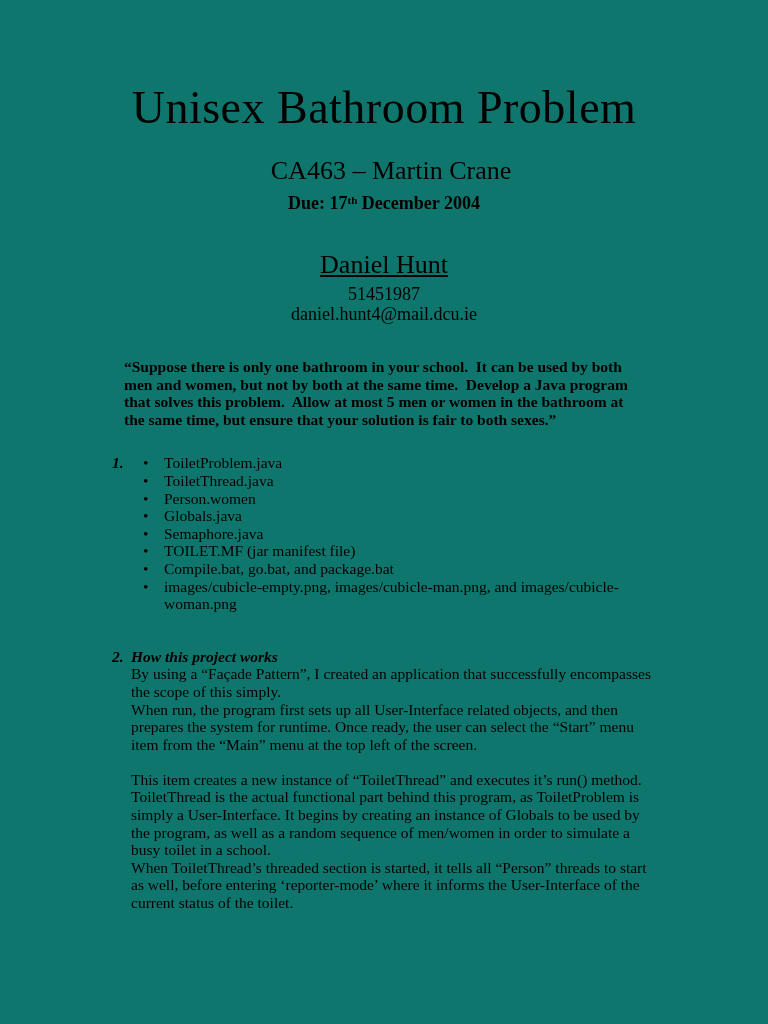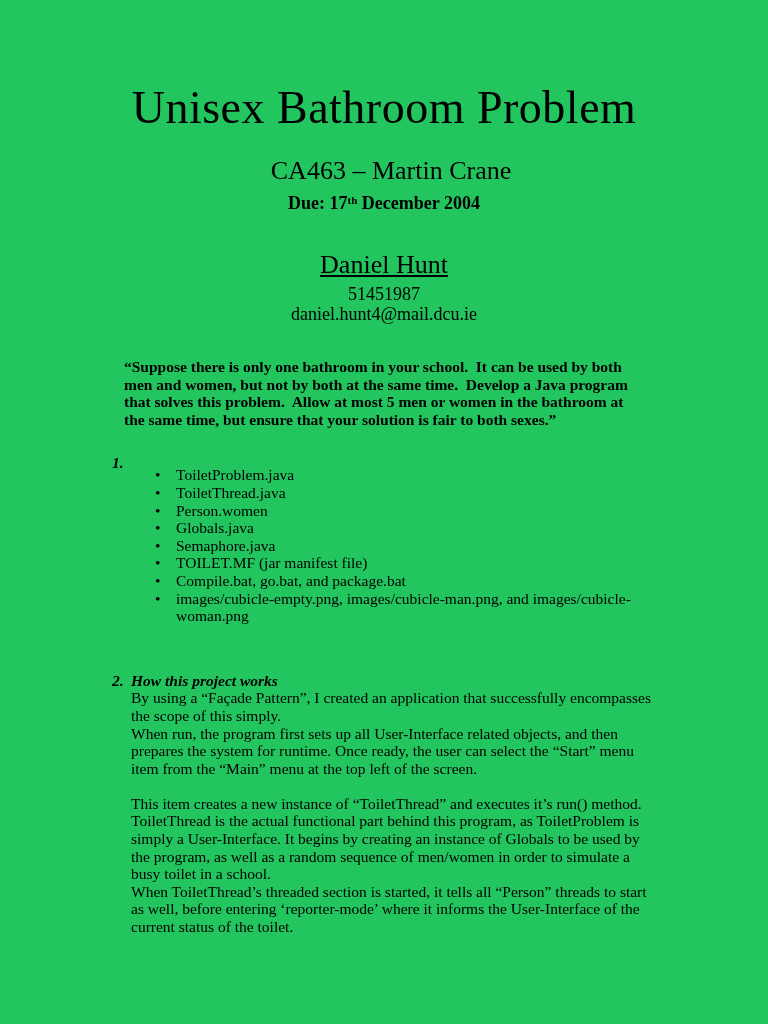--- a/index.html
+++ b/index.html
@@ -4,21 +4,21 @@
 <style>
   html, body {
     margin: 0;
     padding: 0;
     background: #ffffff;
   }
   .page {
     position: relative;
     width: 768px;
     height: 1024px;
-    background: #22c55e;
+    background: #0f766e;
     color: #000000;
     font-family: "Liberation Serif", serif;
     overflow: hidden;
   }
   .doc-header {
     text-align: center;
     padding-top: 84px;
   }
   .title {
     font-size: 46px;
@@ -90,21 +90,21 @@
   }
   .sec-heading {
     font-size: 15.5px;
     line-height: 17.6px;
     font-weight: 700;
     font-style: italic;
     margin: 0;
   }
   ul.bullets {
     list-style: none;
-    margin: 12px;
+    margin: 0;
     padding: 0 0 0 12px;
   }
   ul.bullets li {
     position: relative;
     padding-left: 21px;
   }
   ul.bullets li::before {
     content: "\2022";
     position: absolute;
     left: 0;

